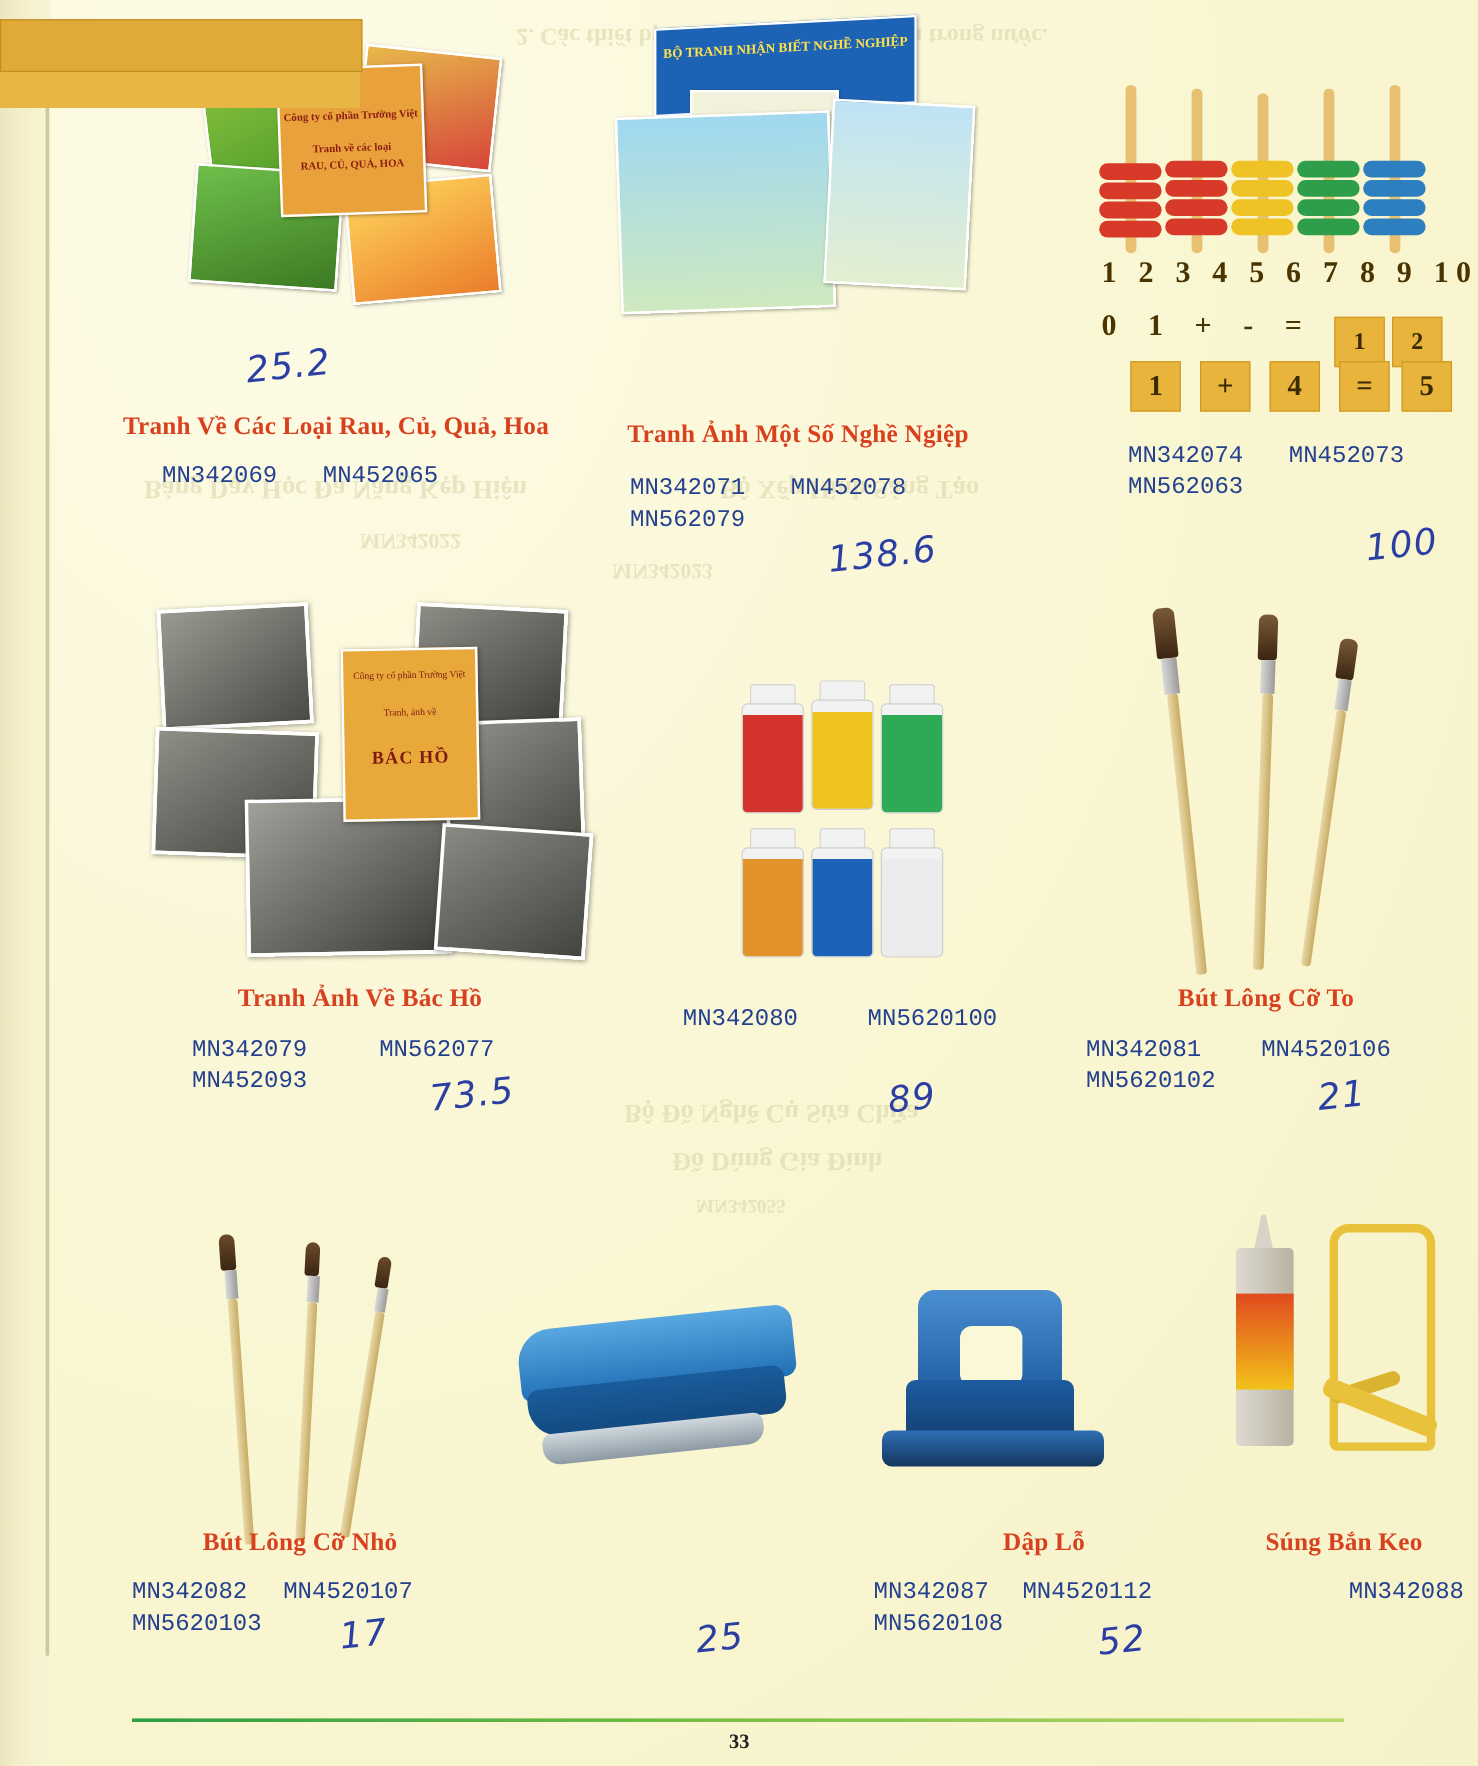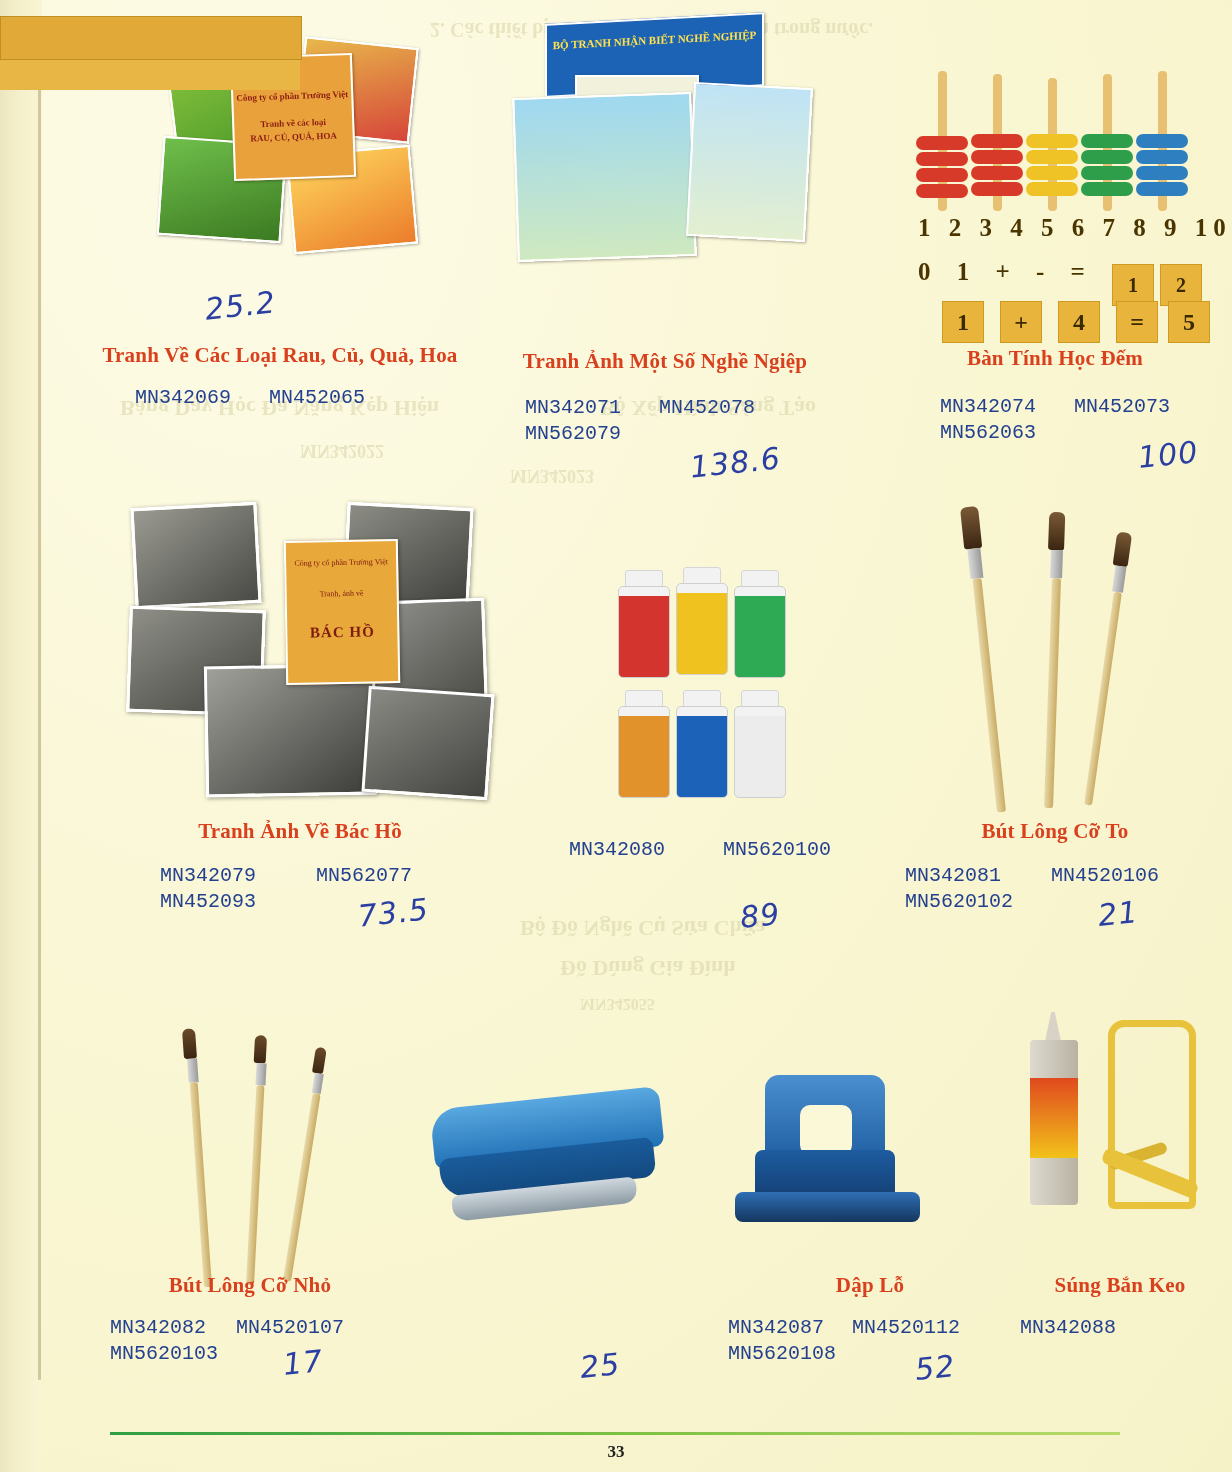--- a/index.html
+++ b/index.html
@@ -237,21 +237,20 @@
     <div class="num-tile" style="left:1112px;top:248px;font-size:20px;">1</div>
     <div class="num-tile" style="left:1160px;top:248px;font-size:20px;">2</div>
     <div class="num-tile" style="left:942px;top:285px;">1</div>
     <div class="num-tile" style="left:1000px;top:285px;">+</div>
     <div class="num-tile" style="left:1058px;top:285px;">4</div>
     <div class="num-tile" style="left:1116px;top:285px;">=</div>
     <div class="num-tile" style="left:1168px;top:285px;">5</div>
   </div>
   <div class="hand" style="left:1138px;top:437px;">100</div>
   <div class="item" style="left:900px;top:345px;width:310px;">
-    <div class="caption">Bàn Tính Học Đếm</div>
     <div class="codes" style="margin-top:24px;padding-left:40px;">
       <div class="row">
         <span class="c">MN342074</span>
         <span class="c">MN452073</span>
       </div>
       <div class="row">
         <span class="c">MN562063</span>
       </div>
     </div>
   </div>
@@ -400,21 +399,21 @@
     <div class="tube-nozzle"></div>
     <div class="tube"></div>
     <div class="tube-lbl"></div>
     <div class="gun-frame"></div>
     <div class="gun-trigger"></div>
     <div class="gun-handle"></div>
   </div>
   <div class="item" style="left:1020px;top:1272px;width:200px;">
     <div class="caption">Súng Bắn Keo</div>
     <div class="codes" style="margin-top:18px;text-align:center;">
-      <div class="row" style="justify-content:flex-start;">
+      <div class="row" style="justify-content:flex-end;">
         <span class="c">MN342088</span>
       </div>
     </div>
   </div>
 
 </div>
 
 <div class="footer-rule"></div>
 <div class="page-no">33</div>
 

